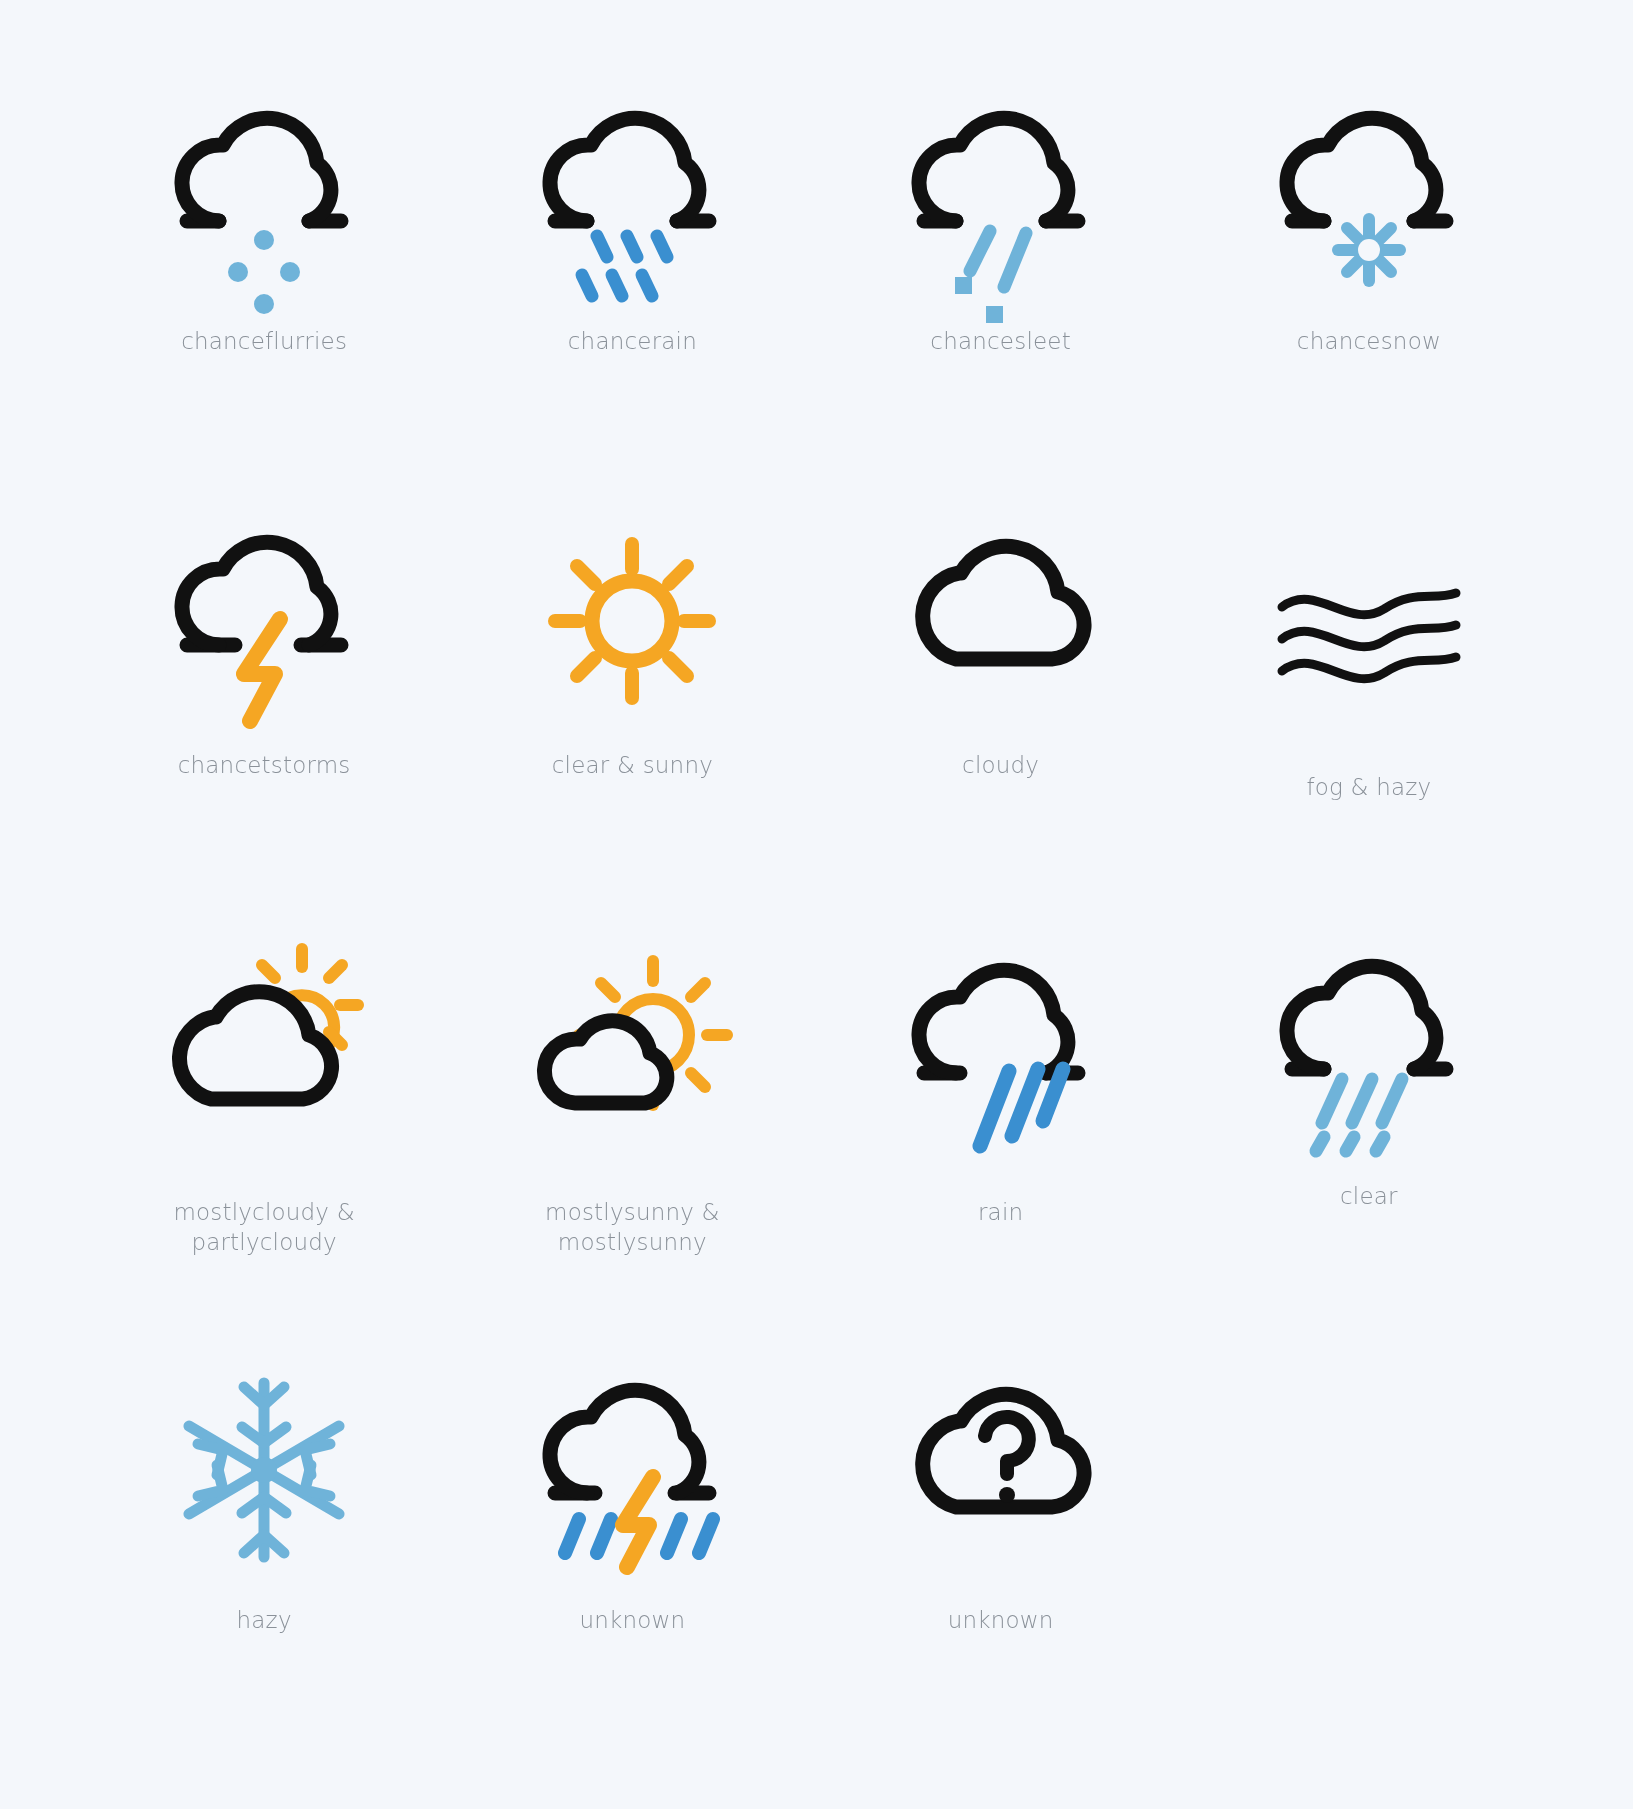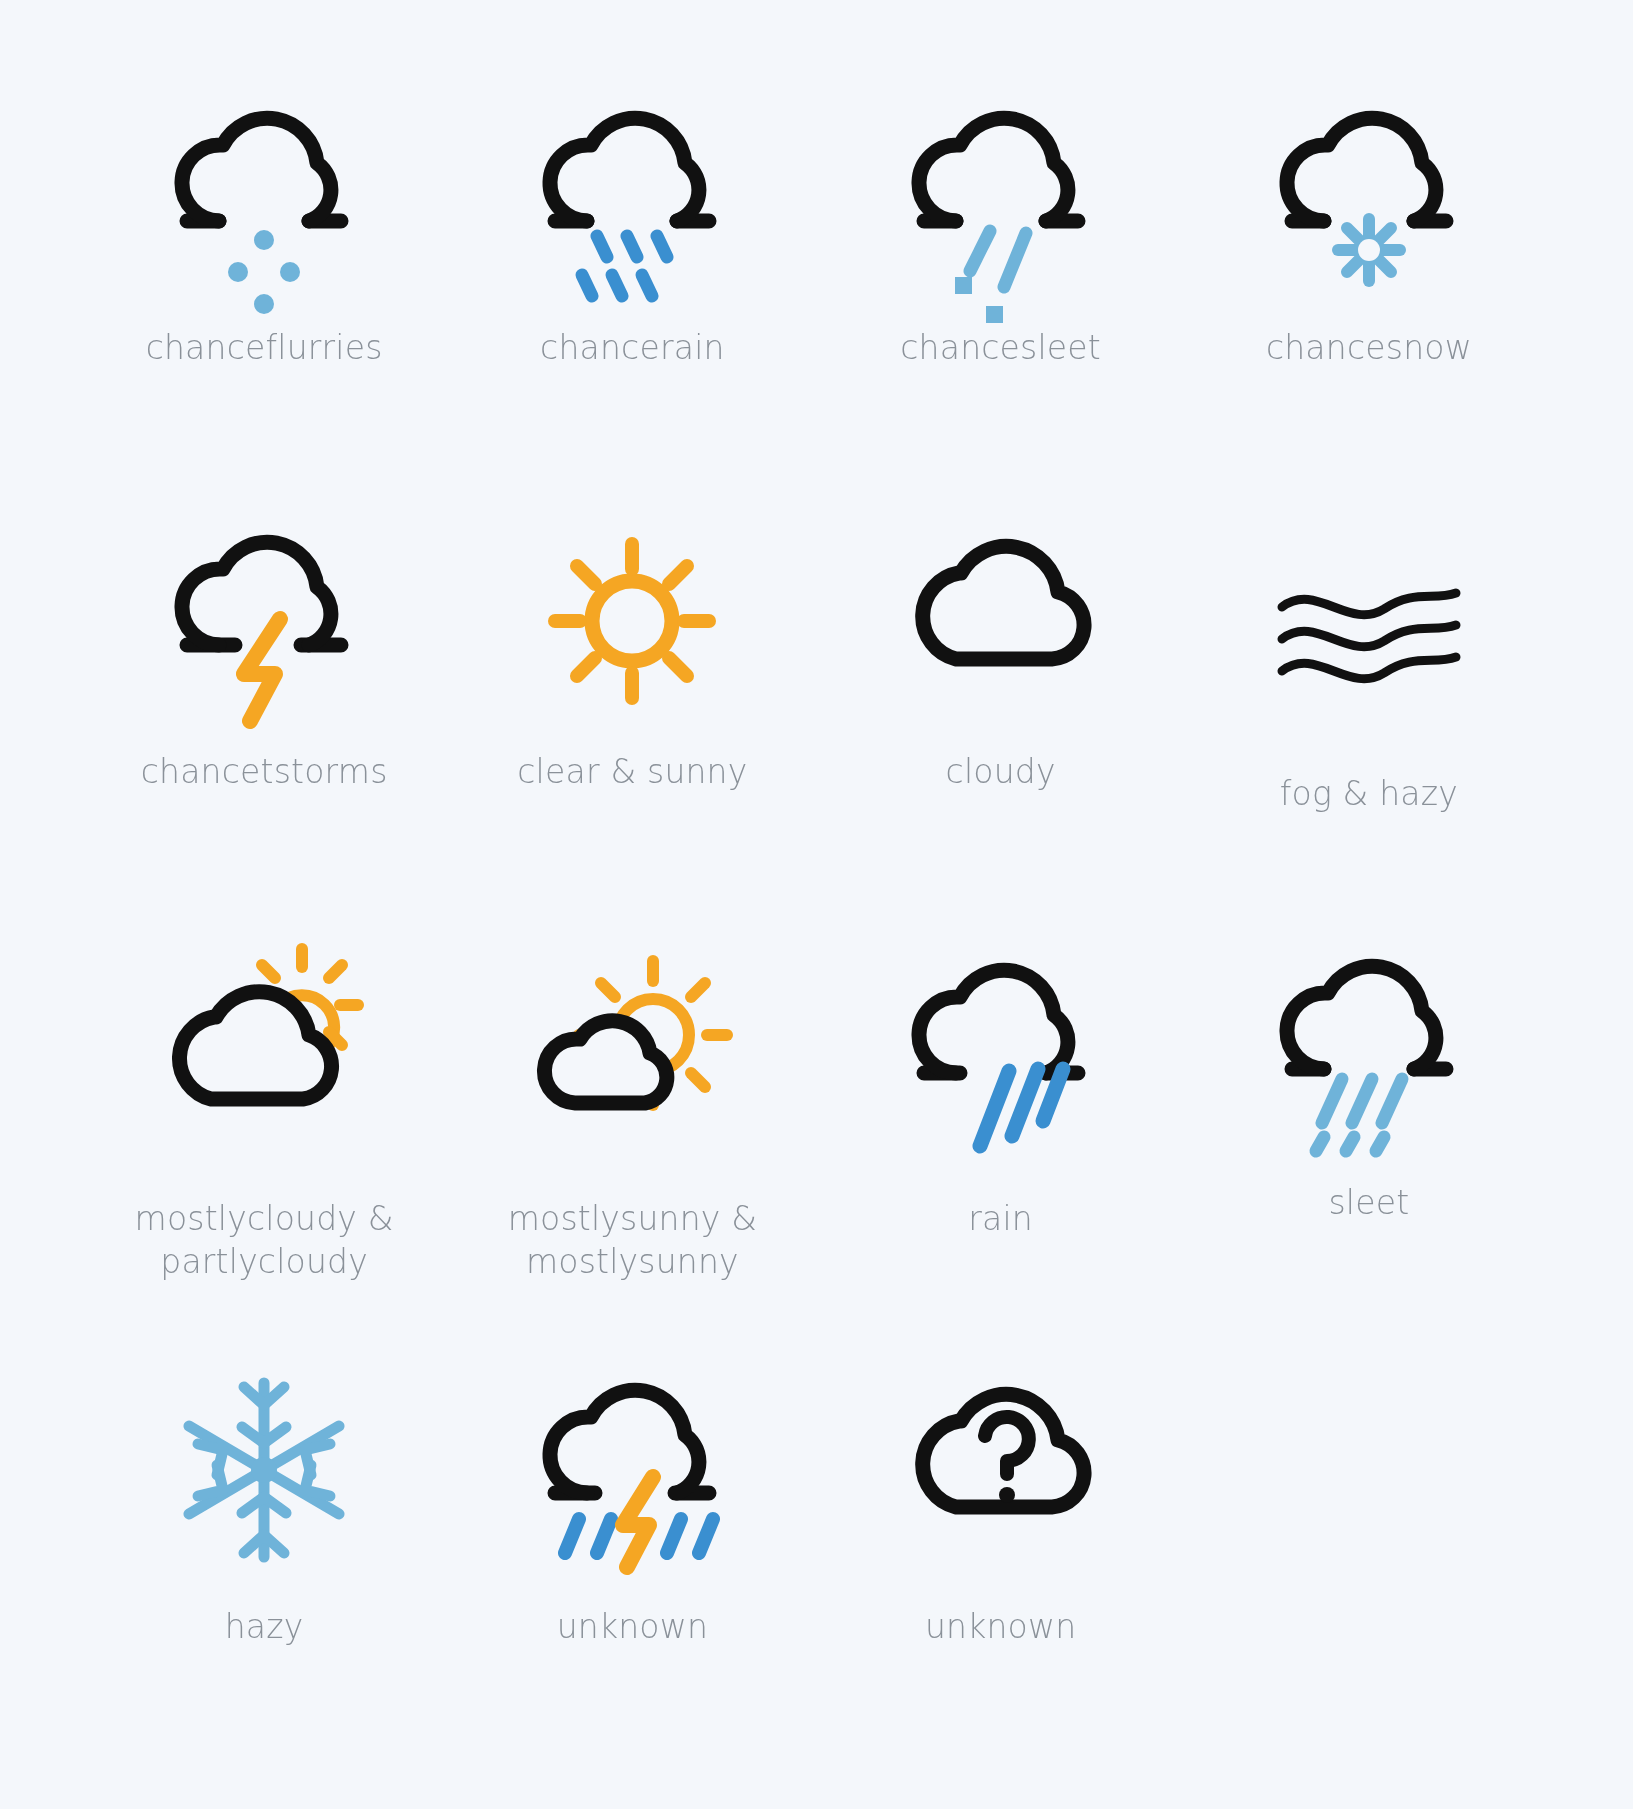--- a/index.html
+++ b/index.html
@@ -28,21 +28,21 @@
     height:250px;
     width:300px;
     display:flex;
     align-items:center;
     justify-content:center;
   }
   .art svg{display:block;overflow:visible;}
   .label{
     margin-top:4px;
     font-family:"DejaVu Sans", sans-serif;
-    font-size:33px;
+    font-size:23px;
     font-weight:300;
     letter-spacing:0.2px;
     color:#8a9199;
     text-align:center;
     line-height:1.32;
     max-width:290px;
   }
   
   .r1 .art{height:250px;}
   .r2 .art{height:250px;}
@@ -234,21 +234,21 @@
         <g stroke="#6fb3d9" stroke-width="13" stroke-linecap="round">
           <line x1="68" y1="190" x2="88" y2="146"></line>
           <line x1="98" y1="190" x2="118" y2="146"></line>
           <line x1="128" y1="190" x2="148" y2="146"></line>
           <line x1="62" y1="218" x2="70" y2="204"></line>
           <line x1="92" y1="218" x2="100" y2="204"></line>
           <line x1="122" y1="218" x2="130" y2="204"></line>
         </g>
       </svg>
     </div>
-    <div class="label">sleet</div>
+    <div class="label">clear</div>
   </div>
 
   <div class="cell r4">
     <div class="art">
       <svg width="230" height="225" viewBox="0 0 230 225">
         <g stroke="#6fb3d9" stroke-width="11" stroke-linecap="round" fill="none">
           <line x1="115" y1="26" x2="115" y2="200"></line>
           <line x1="40" y1="69" x2="190" y2="157"></line>
           <line x1="40" y1="157" x2="190" y2="69"></line>
 

